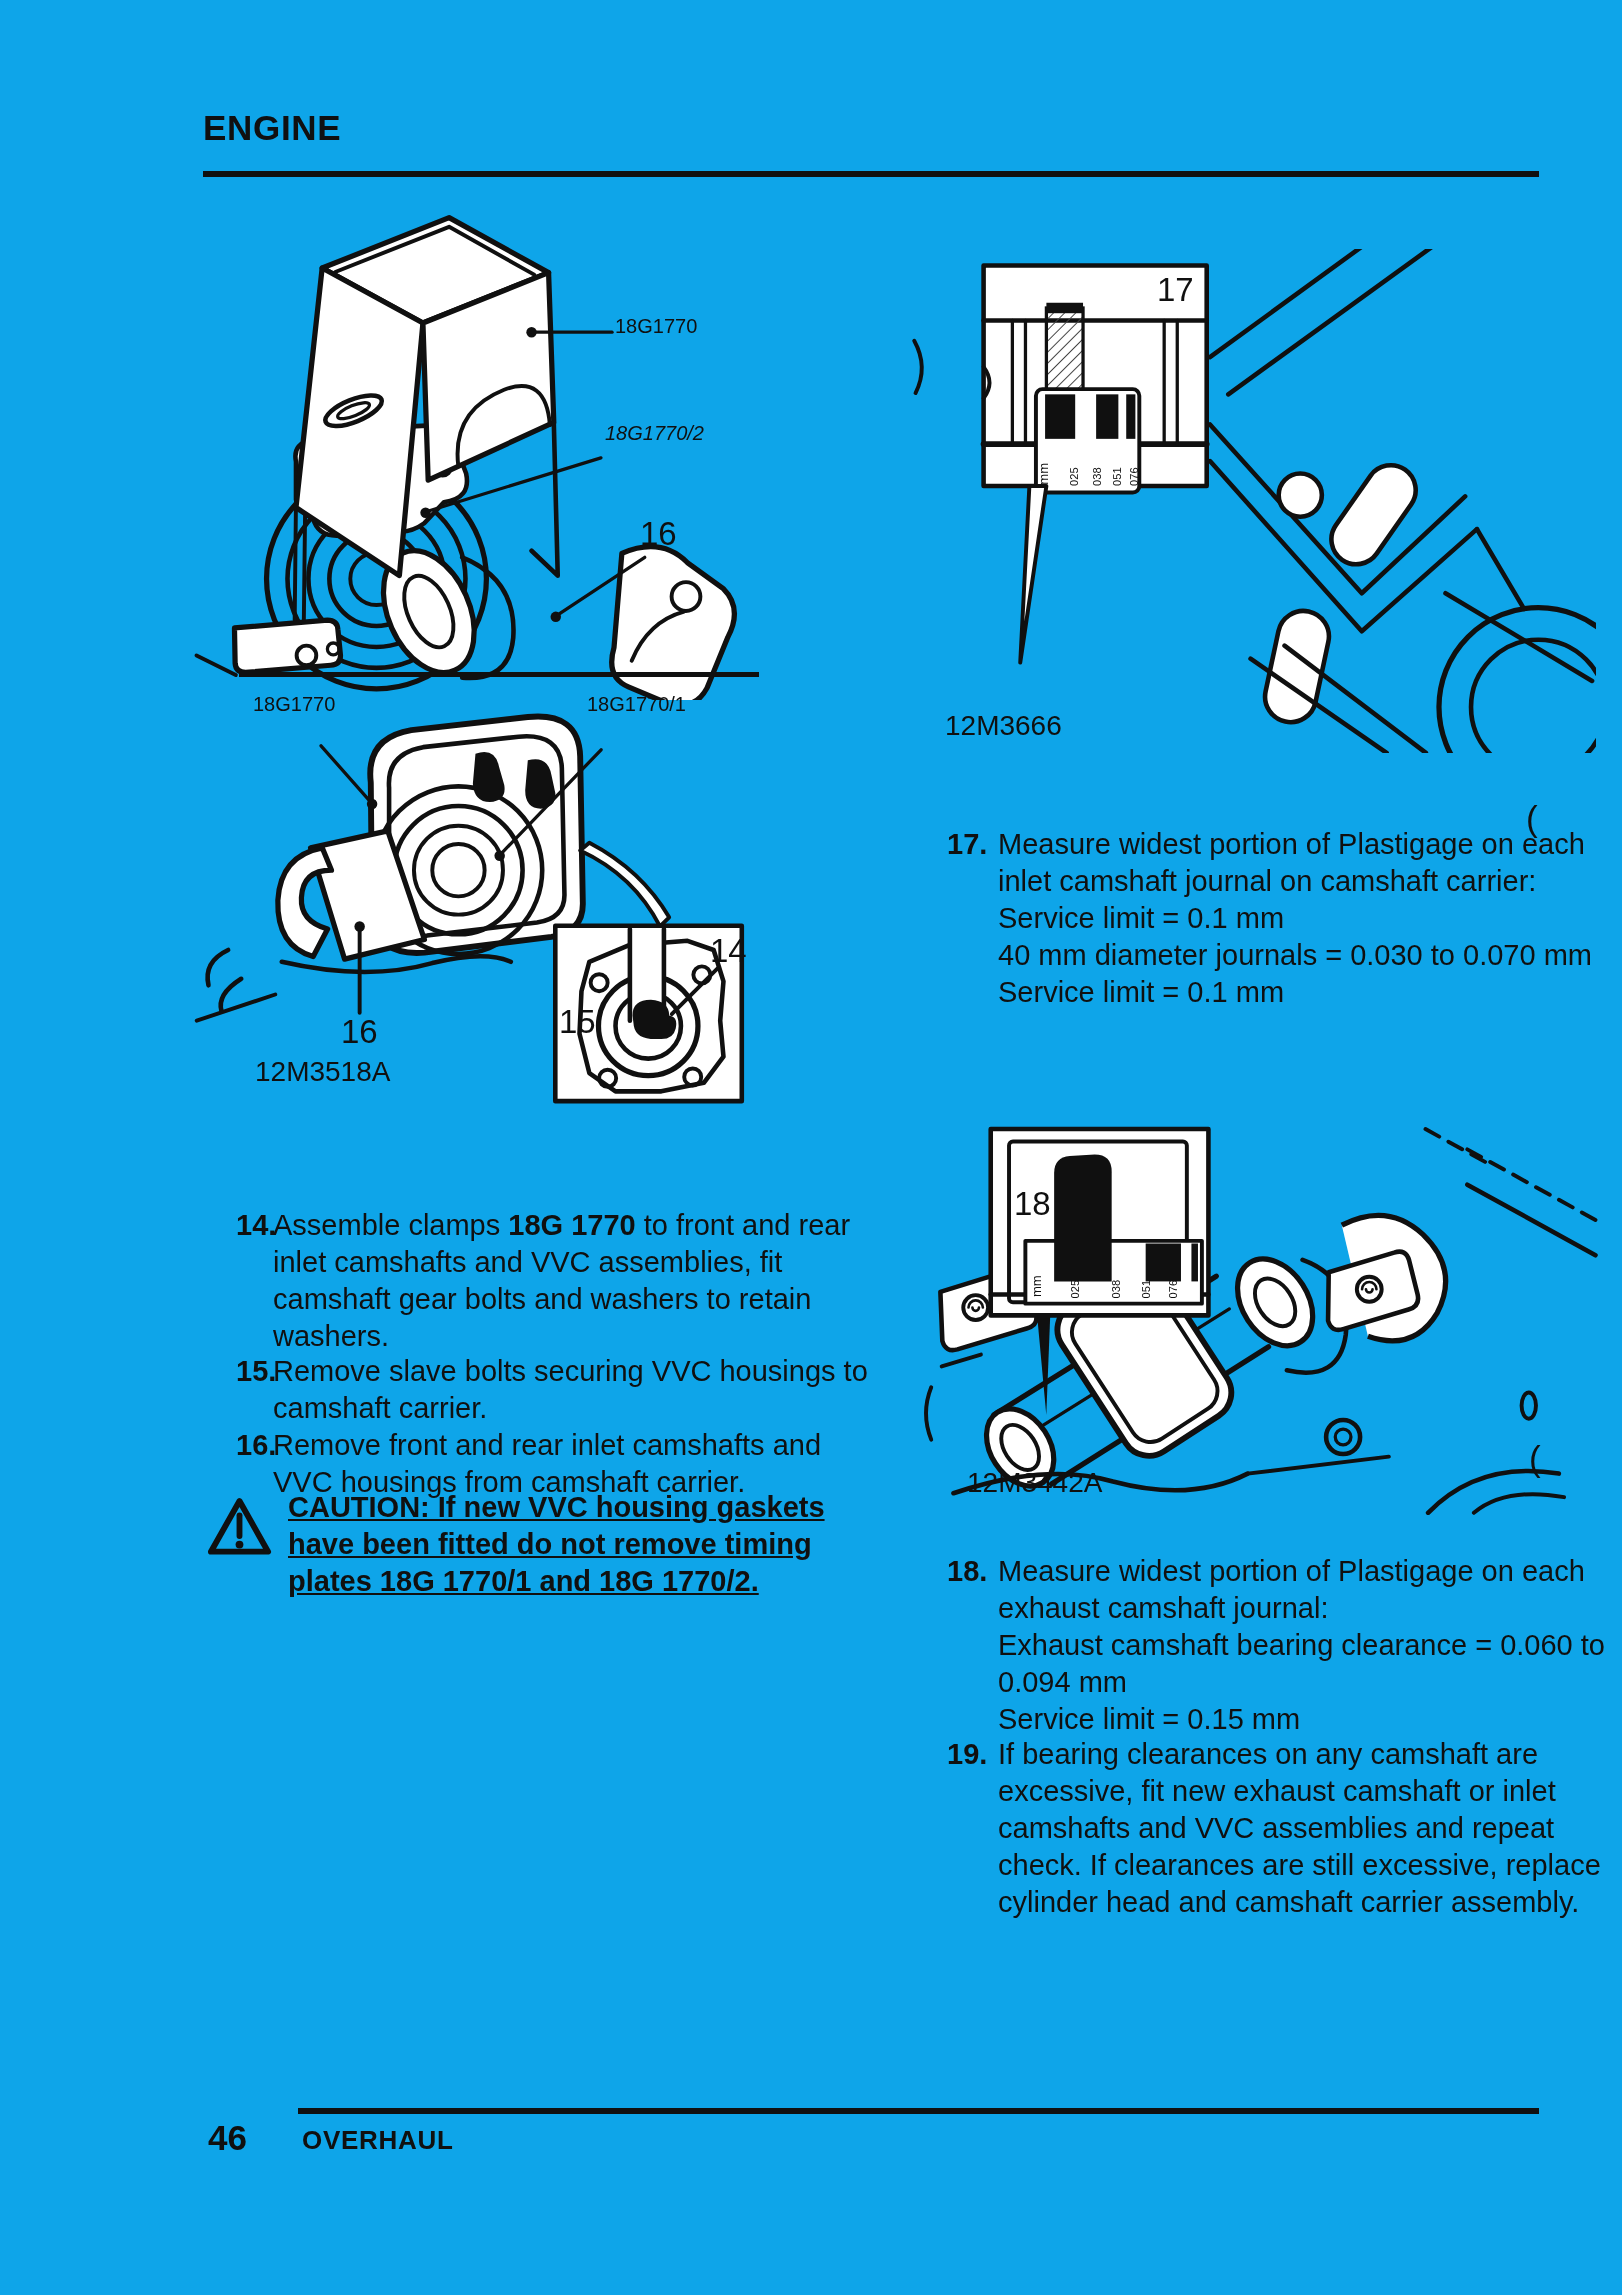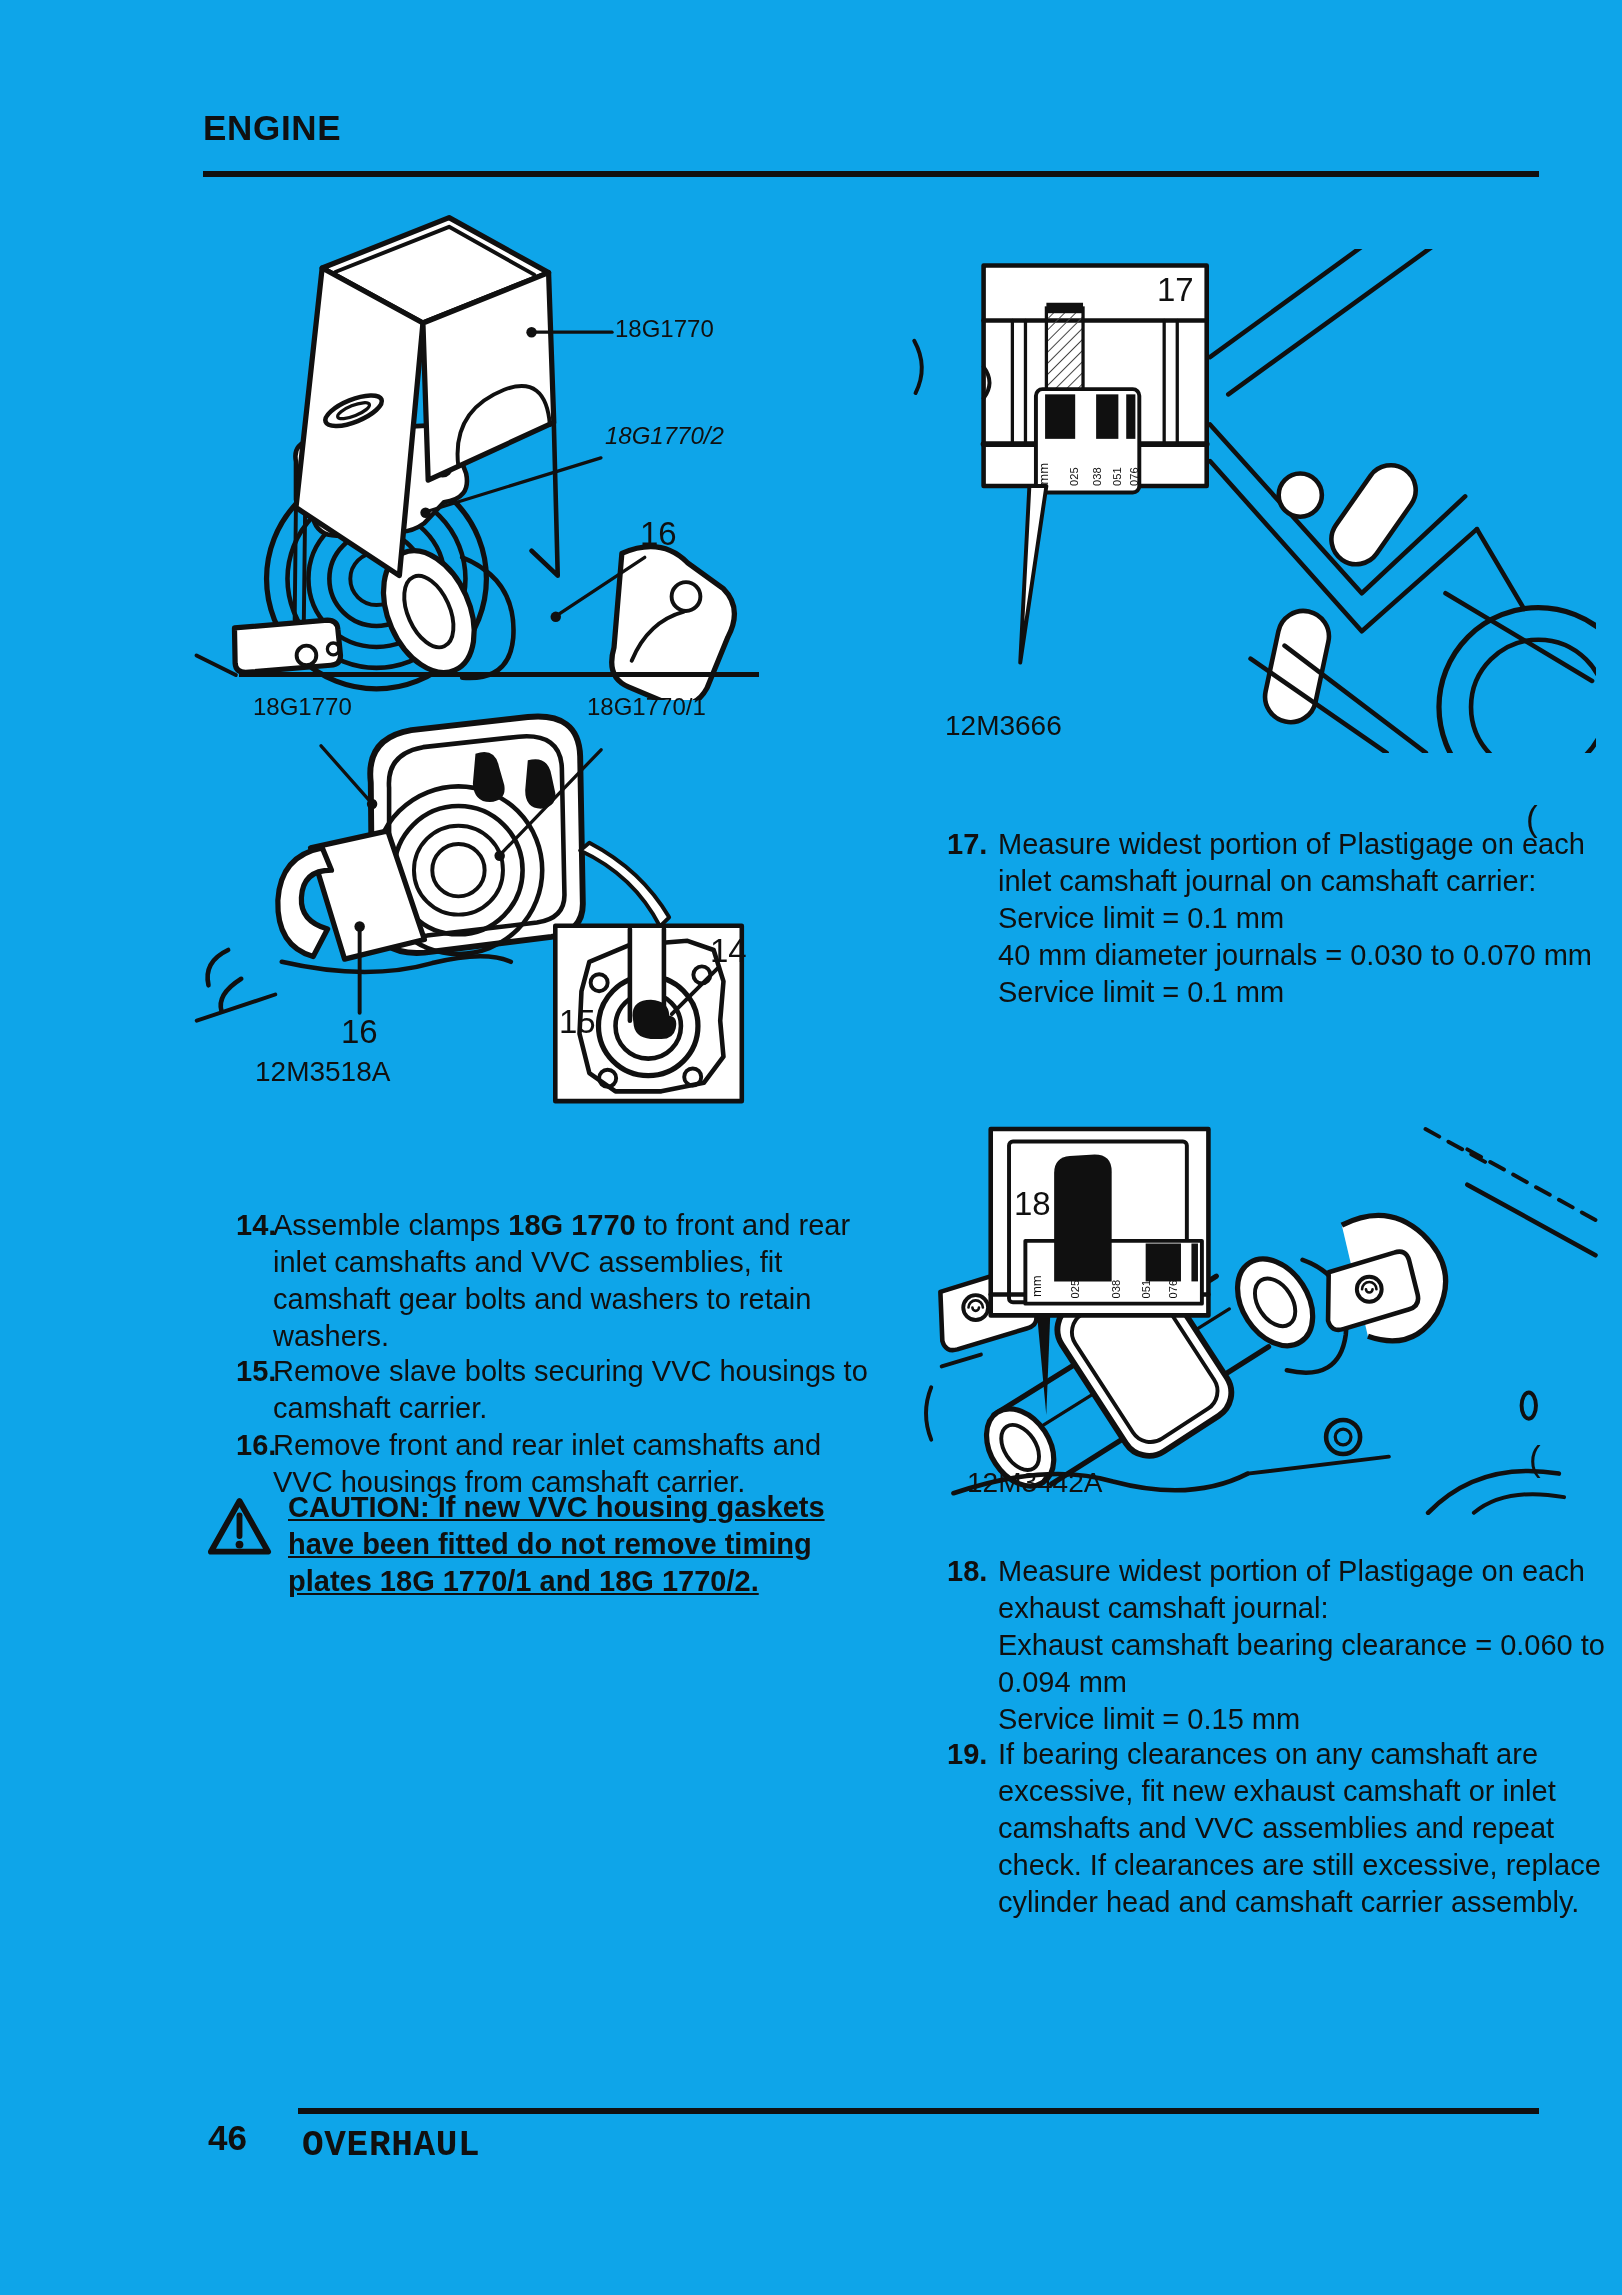--- a/index.html
+++ b/index.html
@@ -7,33 +7,33 @@
     position:relative;
     width:1622px;height:2295px;
     background:#0ea5e9;
     font-family:"Liberation Sans", sans-serif;
     color:#101010;
     overflow:hidden;
   }
   .abs{position:absolute;}
   .hdr-title{font-size:35px;font-weight:bold;letter-spacing:0.7px;}
   .rule{background:#101010;}
-  .figlabel{font-size:24px;white-space:nowrap;}
+  .figlabel{font-size:20px;white-space:nowrap;}
   .callout{font-size:33px;white-space:nowrap;}
   .caption{font-size:28px;white-space:nowrap;}
   .body-line{font-size:29px;line-height:37px;white-space:nowrap;}
   .step{width:654px;}
   .step .line{position:relative;}
   .step.leftcol .line{padding-left:37px;}
   .step.rightcol .line{padding-left:51px;}
   .step .num{position:absolute;left:0;top:0;font-weight:bold;text-align:right;}
   .bold{font-weight:bold;}
   .caution-line{font-size:29px;line-height:37px;font-weight:bold;white-space:nowrap;}
   .ftr-num{font-size:35px;font-weight:bold;}
-  .ftr-sec{font-size:36px;font-weight:bold;letter-spacing:0.7px;font-family:Liberation Mono, monospace;}
+  .ftr-sec{font-size:26px;font-weight:bold;letter-spacing:0.7px;}
   .artifact{font-size:35px;color:#101010;}
   svg{display:block;}
   svg .ln{stroke:#101010;fill:none;stroke-linecap:round;stroke-linejoin:round;}
   svg .wh{fill:#ffffff;stroke:#101010;stroke-linejoin:round;}
   svg .bk{fill:#101010;stroke:none;}
   svg text{font-family:"Liberation Sans", sans-serif;fill:#101010;}
 </style>
 </head>
 <body>
 

